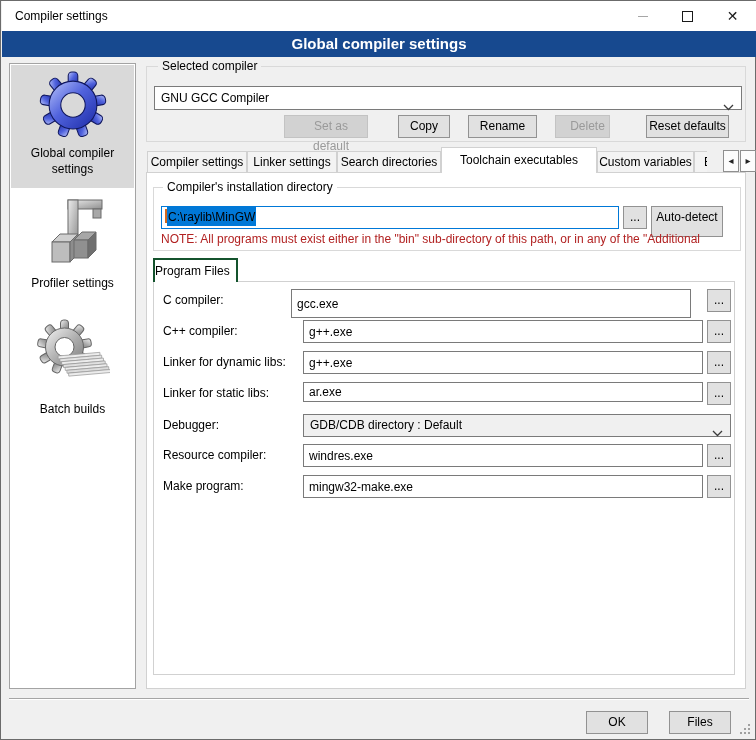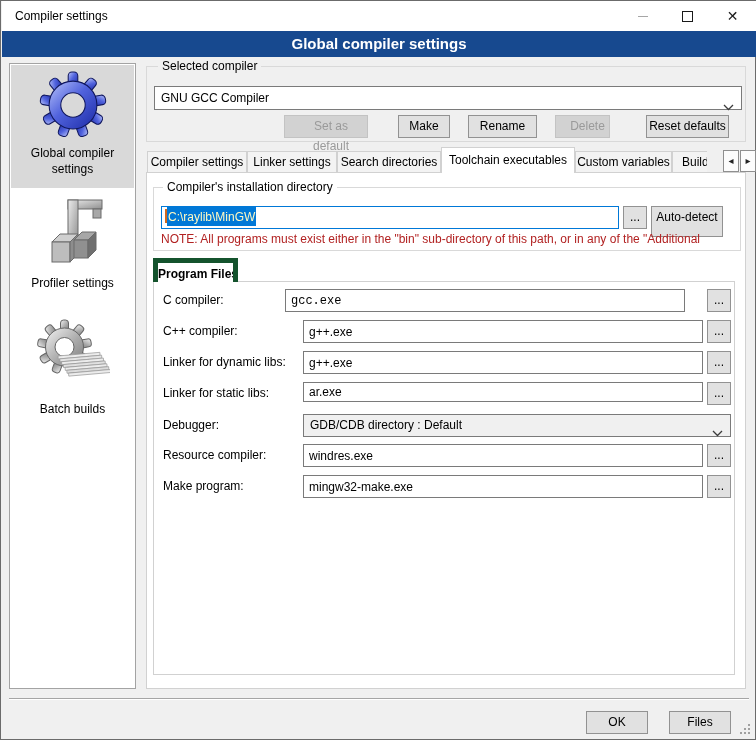--- a/index.html
+++ b/index.html
@@ -57,25 +57,25 @@
   .arrow-btn{position:absolute;top:149px;width:16px;height:22px;box-sizing:border-box;
              background:#fcfcfc;border:1px solid #8f8f8f;text-align:center;line-height:20px;
              font-size:10px;color:#222;}
   
   .tabpage{position:absolute;left:145px;top:171px;width:600px;height:517px;background:#fff;
            border:1px solid #d1d1d1;box-sizing:border-box;z-index:1;}
   
   .pathbox{position:absolute;left:160px;top:205px;width:458px;height:23px;box-sizing:border-box;
            background:#fff;border:1px solid #0078d7;line-height:21px;padding-left:3px;white-space:nowrap;overflow:hidden;}
   .caret{display:inline-block;width:2px;height:14px;background:#d2691e;vertical-align:-2px;}
-  .selected-text{background:#0078d7;color:#fef9c3;padding:8px 1px 2px 1px;}
+  .selected-text{background:#0078d7;color:#000000;padding:8px 1px 2px 1px;}
   .note{position:absolute;left:160px;top:231px;width:578px;color:#b22222;white-space:nowrap;overflow:hidden;}
   
-  .subtab{position:absolute;box-sizing:border-box;border:5px solid #14532d;text-align:right;
-          white-space:nowrap;overflow:hidden;font-weight:bold;}
+  .subtab{position:absolute;box-sizing:border-box;border:2px solid #14532d;text-align:left;
+          white-space:nowrap;overflow:hidden;}
   .subtab.active{left:152px;top:257px;width:85px;height:24px;background:#fff;border-bottom:none;
                  line-height:23px;z-index:3;}
   .subtab.inactive{left:237px;top:260px;width:101px;height:21px;background:#f3f3f3;line-height:20px;}
   .subpage{position:absolute;left:152px;top:280px;width:582px;height:394px;background:#fff;
            border:1px solid #d1d1d1;box-sizing:border-box;z-index:1;}
   .rowlabel{position:absolute;left:162px;line-height:23px;font-size:12px;}
   
   .sep{position:absolute;left:8px;top:697px;width:740px;height:2px;
        border-top:1px solid #a5a5a5;border-bottom:1px solid #fff;box-sizing:border-box;}
   .grip{position:absolute;right:4px;bottom:4px;}
@@ -188,30 +188,30 @@
   <div class="grouplabel" style="left:157px;top:59px;background:#f0f0f0;">Selected compiler</div>
   <div class="combo" style="left:153px;top:85px;width:588px;height:24px;">
     <span>GNU GCC Compiler</span>
     <span class="chev">
       <svg width="11" height="7">
           <path d="M1 1 L5.5 5.5 L10 1" fill="none" stroke="#3c3c3c" stroke-width="1.3"></path>
         </svg>
     </span>
   </div>
   <div class="btn disabled" style="left:283px;top:114px;width:84px;height:23px;">Set as default</div>
-  <div class="btn" style="left:397px;top:114px;width:52px;height:23px;">Make</div>
+  <div class="btn" style="left:397px;top:114px;width:52px;height:23px;">Copy</div>
   <div class="btn" style="left:467px;top:114px;width:69px;height:23px;">Rename</div>
   <div class="btn disabled" style="left:554px;top:114px;width:55px;height:23px;">Delete</div>
   <div class="btn" style="left:645px;top:114px;width:83px;height:23px;">Reset defaults</div>
 
   <div class="tabstrip">
     <div class="tab" style="width:100px;">Compiler settings</div>
     <div class="tab" style="width:90px;">Linker settings</div>
     <div class="tab" style="width:104px;">Search directories</div>
-    <div class="tab active" style="width:134px;">Toolchain executables</div>
+    <div class="tab active" style="width:156px;">Toolchain executables</div>
     <div class="tab" style="width:97px;">Custom variables</div>
     <div class="tab tab-clip" style="width:60px;">Build</div>
   </div>
   <div class="arrow-btn" style="left:722px;"><span>◂</span></div>
   <div class="arrow-btn" style="left:739px;"><span>▸</span></div>
 
   <div class="tabpage"></div>
 
   <div class="groupbox" style="left:152px;top:186px;width:588px;height:64px;z-index:2;"></div>
   <div class="grouplabel" style="left:162px;top:180px;background:#fff;z-index:2;">Compiler's installation directory</div>
@@ -220,21 +220,21 @@
   </div>
   <div class="btn" style="left:622px;top:205px;width:24px;height:23px;z-index:2;">...</div>
   <div class="btn" style="left:650px;top:205px;width:72px;height:31px;z-index:2;">Auto-detect</div>
   <div class="note" style="z-index:2;">NOTE: All programs must exist either in the "bin" sub-directory of this path, or in any of the "Additional</div>
 
   <div class="subtab active">Program Files</div>
   <div class="subtab inactive">Additional Paths</div>
   <div class="subpage"></div>
 
   <div class="rowlabel" style="top:288px;z-index:2;">C compiler:</div>
-  <input class="textfield" style="left: 284px; top: 288px; width: 400px; height: 23px; z-index: 2; font-family: Liberation Mono, monospace;" readonly="" value="gcc.exe">
+  <input class="textfield" style="left: 290px; top: 288px; width: 400px; height: 29px; z-index: 2;" readonly="" value="gcc.exe">
   <div class="btn" style="left:706px;top:288px;width:24px;height:23px;z-index:2;">...</div>
 
   <div class="rowlabel" style="top:319px;z-index:2;">C++ compiler:</div>
   <input class="textfield" style="left: 302px; top: 319px; width: 400px; height: 23px; z-index: 2;" readonly="" value="g++.exe">
   <div class="btn" style="left:706px;top:319px;width:24px;height:23px;z-index:2;">...</div>
 
   <div class="rowlabel" style="top:350px;z-index:2;">Linker for dynamic libs:</div>
   <input class="textfield" style="left: 302px; top: 350px; width: 400px; height: 23px; z-index: 2;" readonly="" value="g++.exe">
   <div class="btn" style="left:706px;top:350px;width:24px;height:23px;z-index:2;">...</div>
 

